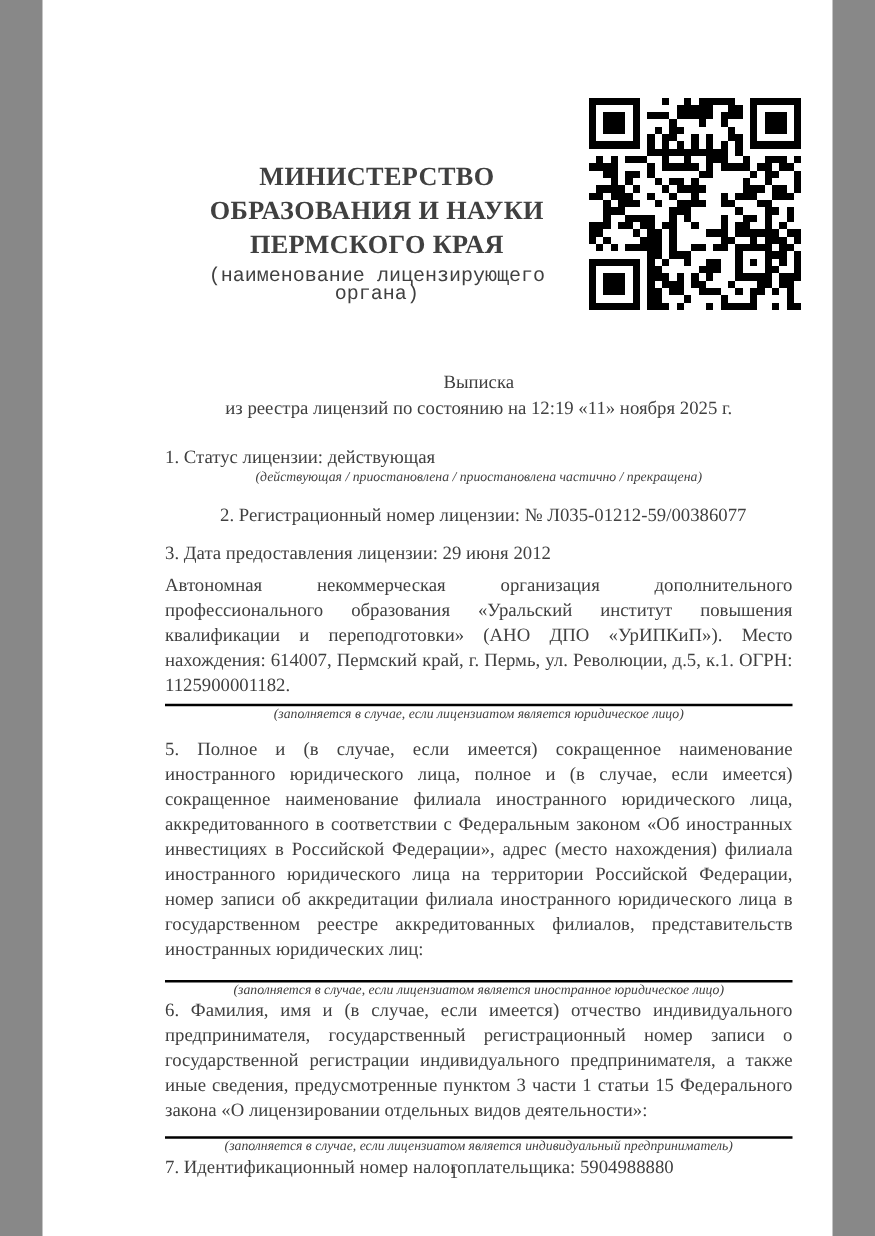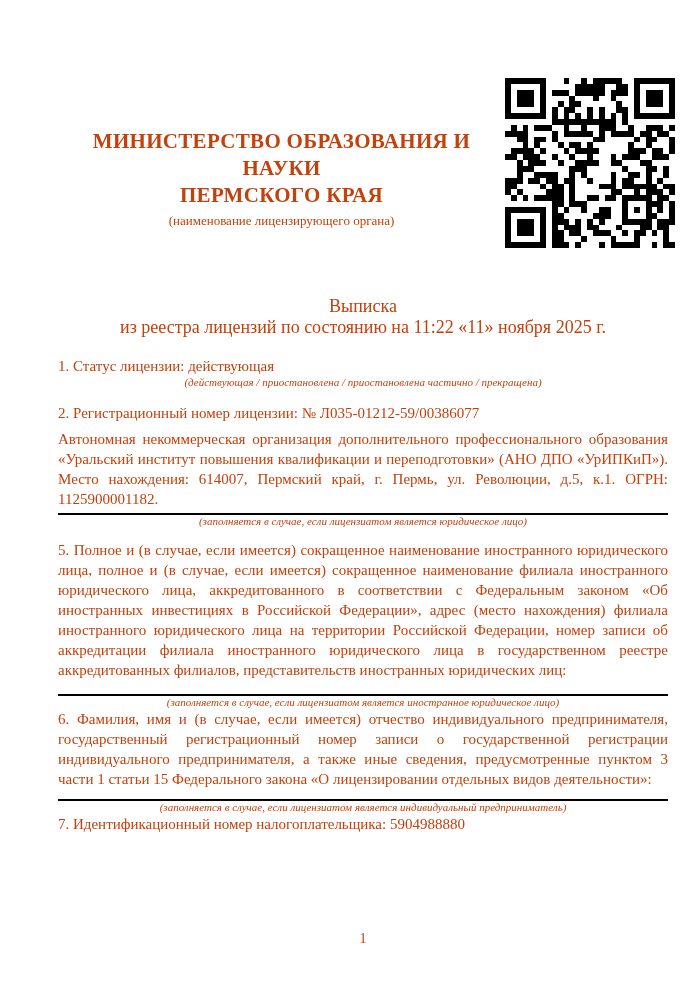--- a/index.html
+++ b/index.html
@@ -1,44 +1,45 @@
 <!DOCTYPE html>
 <html lang="ru"><head>
 <meta charset="utf-8">
 <title>Выписка из реестра лицензий</title>
 <style>
   html,body{margin:0;padding:0;background:#888;}
   .page{
     position:relative;
-    width:700px;height:989px;
+    width:592px;height:989px;
     margin:0 auto;
     background:#ffffff;
-    color:#c2410c;
+    color:#404040;
     font-family:"Liberation Serif","DejaVu Serif",serif;
     overflow:hidden;
+    padding-left:40px;
   }
   
   .header-row{display:flex;align-items:flex-start;padding:78px 25px 0 58px;}
   .ministry{flex:1 1 auto;text-align:center;padding-top:50px;}
   .ministry-name{font-weight:bold;font-size:21px;line-height:27px;letter-spacing:.3px;}
-  .ministry-caption{font-size:13px;line-height:14px;margin-top:5px;}
+  .ministry-caption{font-size:16px;line-height:14px;margin-top:5px;font-family:Liberation Mono, monospace;}
   .qr{width:170px;height:170px;flex:0 0 auto;}
   .qr svg{display:block;}
   
   .content{margin:0 32px 0 58px;}
-  .doc-title{text-align:center;margin-top:48px;font-size:18px;line-height:21px;}
+  .doc-title{text-align:center;margin-top:48px;font-size:15px;line-height:21px;}
   .items{margin-top:18px;font-size:15px;line-height:20px;}
   .item{margin:0;}
   .item p{margin:0;}
   .para{text-align:justify;}
   .caption{font-size:11px;line-height:13px;text-align:center;margin-top:2px;font-style:italic;}
   .rule{border-top:2px solid #000000;margin-top:4px;height:0;}
   .rule.gap-lg{margin-top:14px;}
   .rule.gap-md{margin-top:10px;}
-  .mt-14{margin-top:14px;}
+  .mt-14{margin-top:14px;margin-left:44px;}
   .mt-10{margin-top:10px;}
   .mt-6{margin-top:6px;}
   .mt-12{margin-top:12px;}
   .mt-16{margin-top:0;}
   .page-number{
     position:absolute;left:58px;right:32px;bottom:42px;
     text-align:center;font-size:14px;line-height:16px;
   }
 </style>
 </head>
@@ -481,34 +482,37 @@
           <rect x="27" y="28" width="1" height="1" fill="#000000"></rect>
           <rect x="28" y="28" width="1" height="1" fill="#000000"></rect>
         </svg>
     </div>
   </div>
 
   <div class="content">
 
     <div class="doc-title">
       <div>Выписка</div>
-      <div>из реестра лицензий по состоянию на 11:22 «11» ноября 2025 г.</div>
+      <div>из реестра лицензий по состоянию на 12:19 «11» ноября 2025 г.</div>
     </div>
 
     <div class="items">
 
       <section class="item">
         <p class="line">1. Статус лицензии: действующая</p>
         <p class="caption">(действующая / приостановлена / приостановлена частично / прекращена)</p>
       </section>
 
       <section class="item mt-14">
         <p class="line">2. Регистрационный номер лицензии: № Л035-01212-59/00386077</p>
       </section>
 
+      <section class="item mt-10">
+        <p class="line">3. Дата предоставления лицензии: 29 июня 2012</p>
+      </section>
 
       <section class="item mt-6">
         <p class="para">Автономная некоммерческая организация дополнительного профессионального образования «Уральский институт повышения квалификации и переподготовки» (АНО ДПО «УрИПКиП»). Место нахождения: 614007, Пермский край, г. Пермь, ул. Революции, д.5, к.1. ОГРН: 1125900001182.</p>
         <div class="rule"></div>
         <p class="caption">(заполняется в случае, если лицензиатом является юридическое лицо)</p>
       </section>
 
       <section class="item mt-12">
         <p class="para">5. Полное и (в случае, если имеется) сокращенное наименование иностранного юридического лица, полное и (в случае, если имеется) сокращенное наименование филиала иностранного юридического лица, аккредитованного в соответствии с Федеральным законом «Об иностранных инвестициях в Российской Федерации», адрес (место нахождения) филиала иностранного юридического лица на территории Российской Федерации, номер записи об аккредитации филиала иностранного юридического лица в государственном реестре аккредитованных филиалов, представительств иностранных юридических лиц:</p>
         <div class="rule gap-lg"></div>

